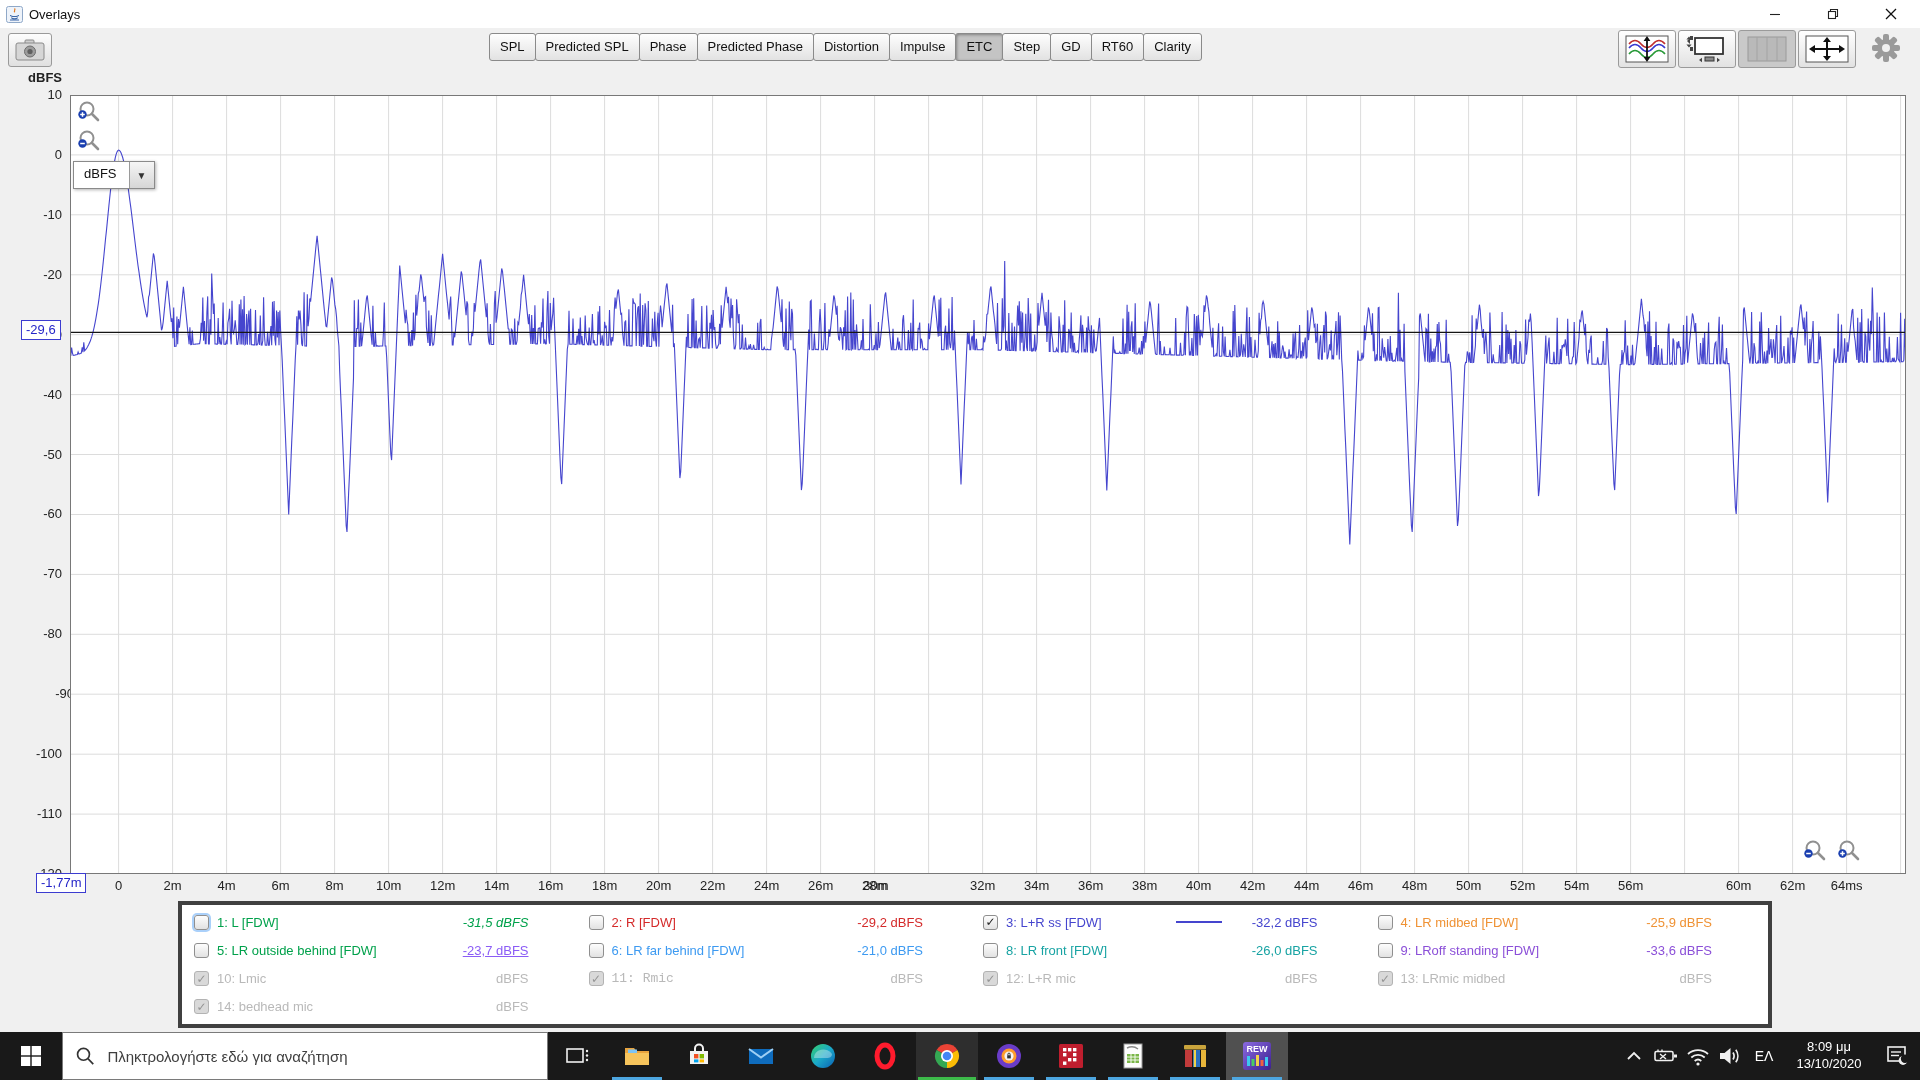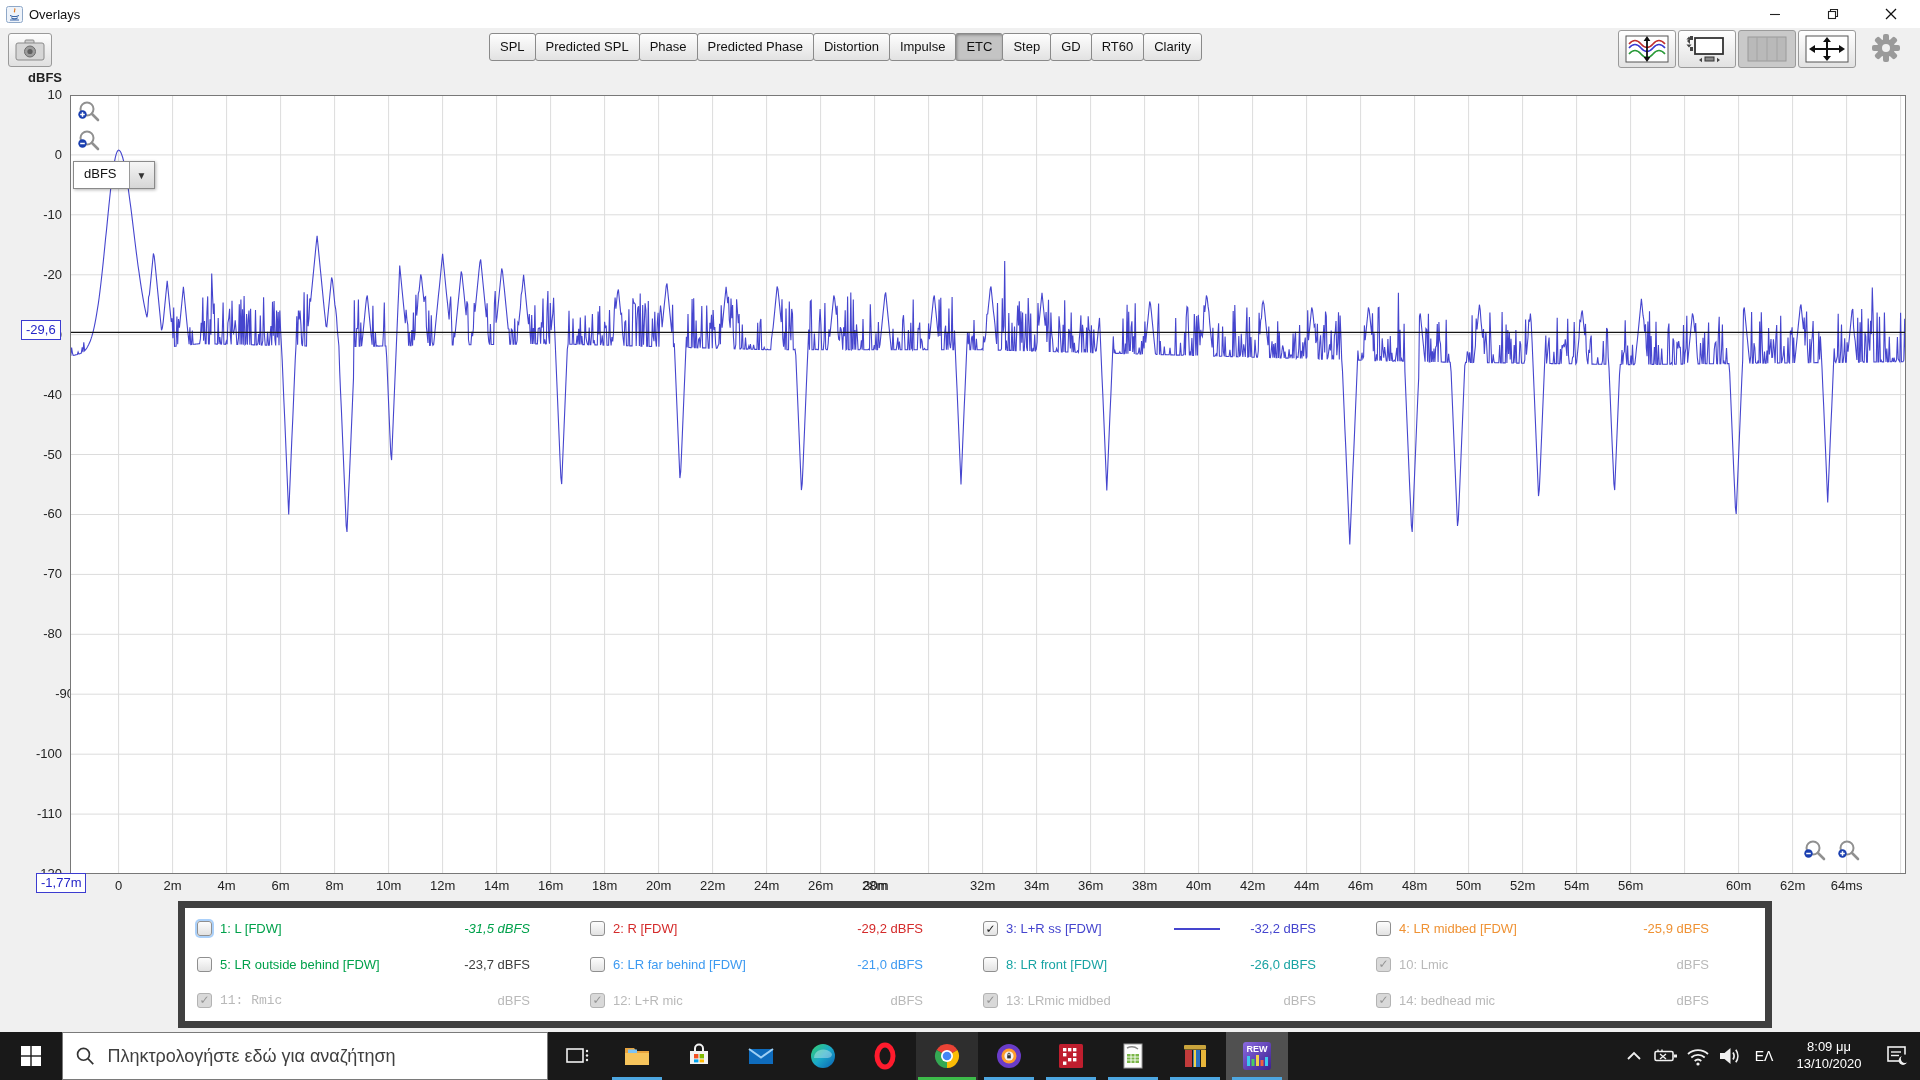--- a/index.html
+++ b/index.html
@@ -31,36 +31,36 @@
   .plot svg.main{position:absolute;left:0;top:0;}
   .mag{position:absolute;z-index:4;}
   .combo{position:absolute;left:3px;top:66px;display:flex;height:26px;border:1px solid #8a8a8a;background:#fff;
          box-shadow:1px 1px 3px rgba(0,0,0,.3);z-index:4;}
   .combo .txt{padding:4px 12px 0 10px;font-size:13px;color:#111;}
   .combo .arrow{width:24px;border-left:1px solid #9a9a9a;background:linear-gradient(#f5f5f5,#d6d6d6);
                 display:flex;align-items:center;justify-content:center;font-size:10px;color:#333;}
   .cursorlab{position:absolute;border:1px solid #3c3cd0;color:#2424c8;background:#fff;font-size:13px;
              padding:1px 4px 2px 4px;z-index:6;white-space:nowrap;}
   
-  .legend{position:absolute;left:178px;top:901px;width:1594px;height:127px;background:#fff;border:7px solid #404040;
+  .legend{position:absolute;left:178px;top:901px;width:1594px;height:127px;background:#fff;border:4px solid #404040;
           box-sizing:border-box;display:grid;grid-template-columns:repeat(4,1fr);grid-auto-rows:1fr;padding:3px 4px;}
   .li{display:flex;align-items:center;gap:8px;padding:0 52px 0 8px;font-size:13px;min-width:0;}
   .cb{width:15px;height:15px;border:1px solid #8f8f8f;border-radius:3px;background:linear-gradient(#fdfdfd,#e2e2e2);
       display:flex;align-items:center;justify-content:center;font-size:12px;font-weight:bold;color:#222;flex:none;box-sizing:border-box;}
   .cb.dis{background:#d9d9d9;border-color:#b3b3b3;color:#949494;}
   .cb.foc{box-shadow:0 0 0 2px rgba(100,170,245,.55);}
   .llabel{white-space:nowrap;}
   .lsample{width:46px;border-top:2px solid #4545ce;margin-left:auto;flex:none;}
   .lvalue{margin-left:auto;white-space:nowrap;}
   .li.has-sample .lvalue{margin-left:22px;}
   
   .taskbar{position:absolute;left:0;top:1032px;width:1920px;height:48px;background:#191919;display:flex;align-items:stretch;z-index:20;}
   .tb-start{width:62px;display:flex;align-items:center;justify-content:center;}
   .tb-search{width:486px;background:#fff;border:1px solid #7a7a7a;box-sizing:border-box;display:flex;align-items:center;padding-left:12px;}
-  .tb-search input{border:none;outline:none;background:transparent;font-size:18px;color:#222;width:100%;margin-left:10px;font-family:inherit;}
+  .tb-search input{border:none;outline:none;background:transparent;font-size:15px;color:#222;width:100%;margin-left:10px;font-family:inherit;}
   .tb-search input::placeholder{color:#3f3f3f;opacity:1;}
   .tb-view{width:58px;display:flex;align-items:center;justify-content:center;}
   .apps{display:flex;}
   .appcell{width:62px;display:flex;align-items:center;justify-content:center;position:relative;}
   .appcell .ul{position:absolute;bottom:0;left:6px;right:6px;height:3px;}
   .tray{margin-left:auto;display:flex;align-items:center;padding-right:2px;}
   .trayic{width:32px;height:48px;display:flex;align-items:center;justify-content:center;}
   .lang{color:#fff;font-size:14px;width:36px;text-align:center;}
   .clock{color:#fff;font-size:13px;line-height:1.3;width:94px;text-align:center;}
 </style>
@@ -328,31 +328,36 @@
         <span class="lvalue" style="color: rgb(69, 69, 206);">-32,2 dBFS</span>
       </div>
       <div class="li">
         <span class="cb"></span>
         <span class="llabel" style="color: rgb(239, 146, 52);">4: LR midbed [FDW]</span>
         <span class="lvalue" style="color: rgb(239, 146, 52);">-25,9 dBFS</span>
       </div>
       <div class="li">
         <span class="cb"></span>
         <span class="llabel" style="color: rgb(0, 161, 75);">5: LR outside behind [FDW]</span>
-        <span class="lvalue" style="color: #404040;">-23,7 dBFS</span>
+        <span class="lvalue" style="color: #8b5cf6; text-decoration: underline;">-23,7 dBFS</span>
       </div>
       <div class="li">
         <span class="cb"></span>
         <span class="llabel" style="color: rgb(61, 154, 241);">6: LR far behind [FDW]</span>
         <span class="lvalue" style="color: rgb(61, 154, 241);">-21,0 dBFS</span>
       </div>
       <div class="li">
         <span class="cb"></span>
         <span class="llabel" style="color: rgb(24, 163, 163);">8: LR front [FDW]</span>
         <span class="lvalue" style="color: rgb(24, 163, 163);">-26,0 dBFS</span>
+      </div>
+      <div class="li">
+        <span class="cb"></span>
+        <span class="llabel" style="color: rgb(139, 79, 216);">9: LRoff standing [FDW]</span>
+        <span class="lvalue" style="color: rgb(139, 79, 216);">-33,6 dBFS</span>
       </div>
       <div class="li">
         <span class="cb dis">✓</span>
         <span class="llabel" style="color: rgb(185, 185, 185);">10: Lmic</span>
         <span class="lvalue" style="color: rgb(185, 185, 185);">dBFS</span>
       </div>
       <div class="li">
         <span class="cb dis">✓</span>
         <span class="llabel" style="color: rgb(185, 185, 185); font-family: Liberation Mono, monospace;">11: Rmic</span>
         <span class="lvalue" style="color: rgb(185, 185, 185);">dBFS</span>

